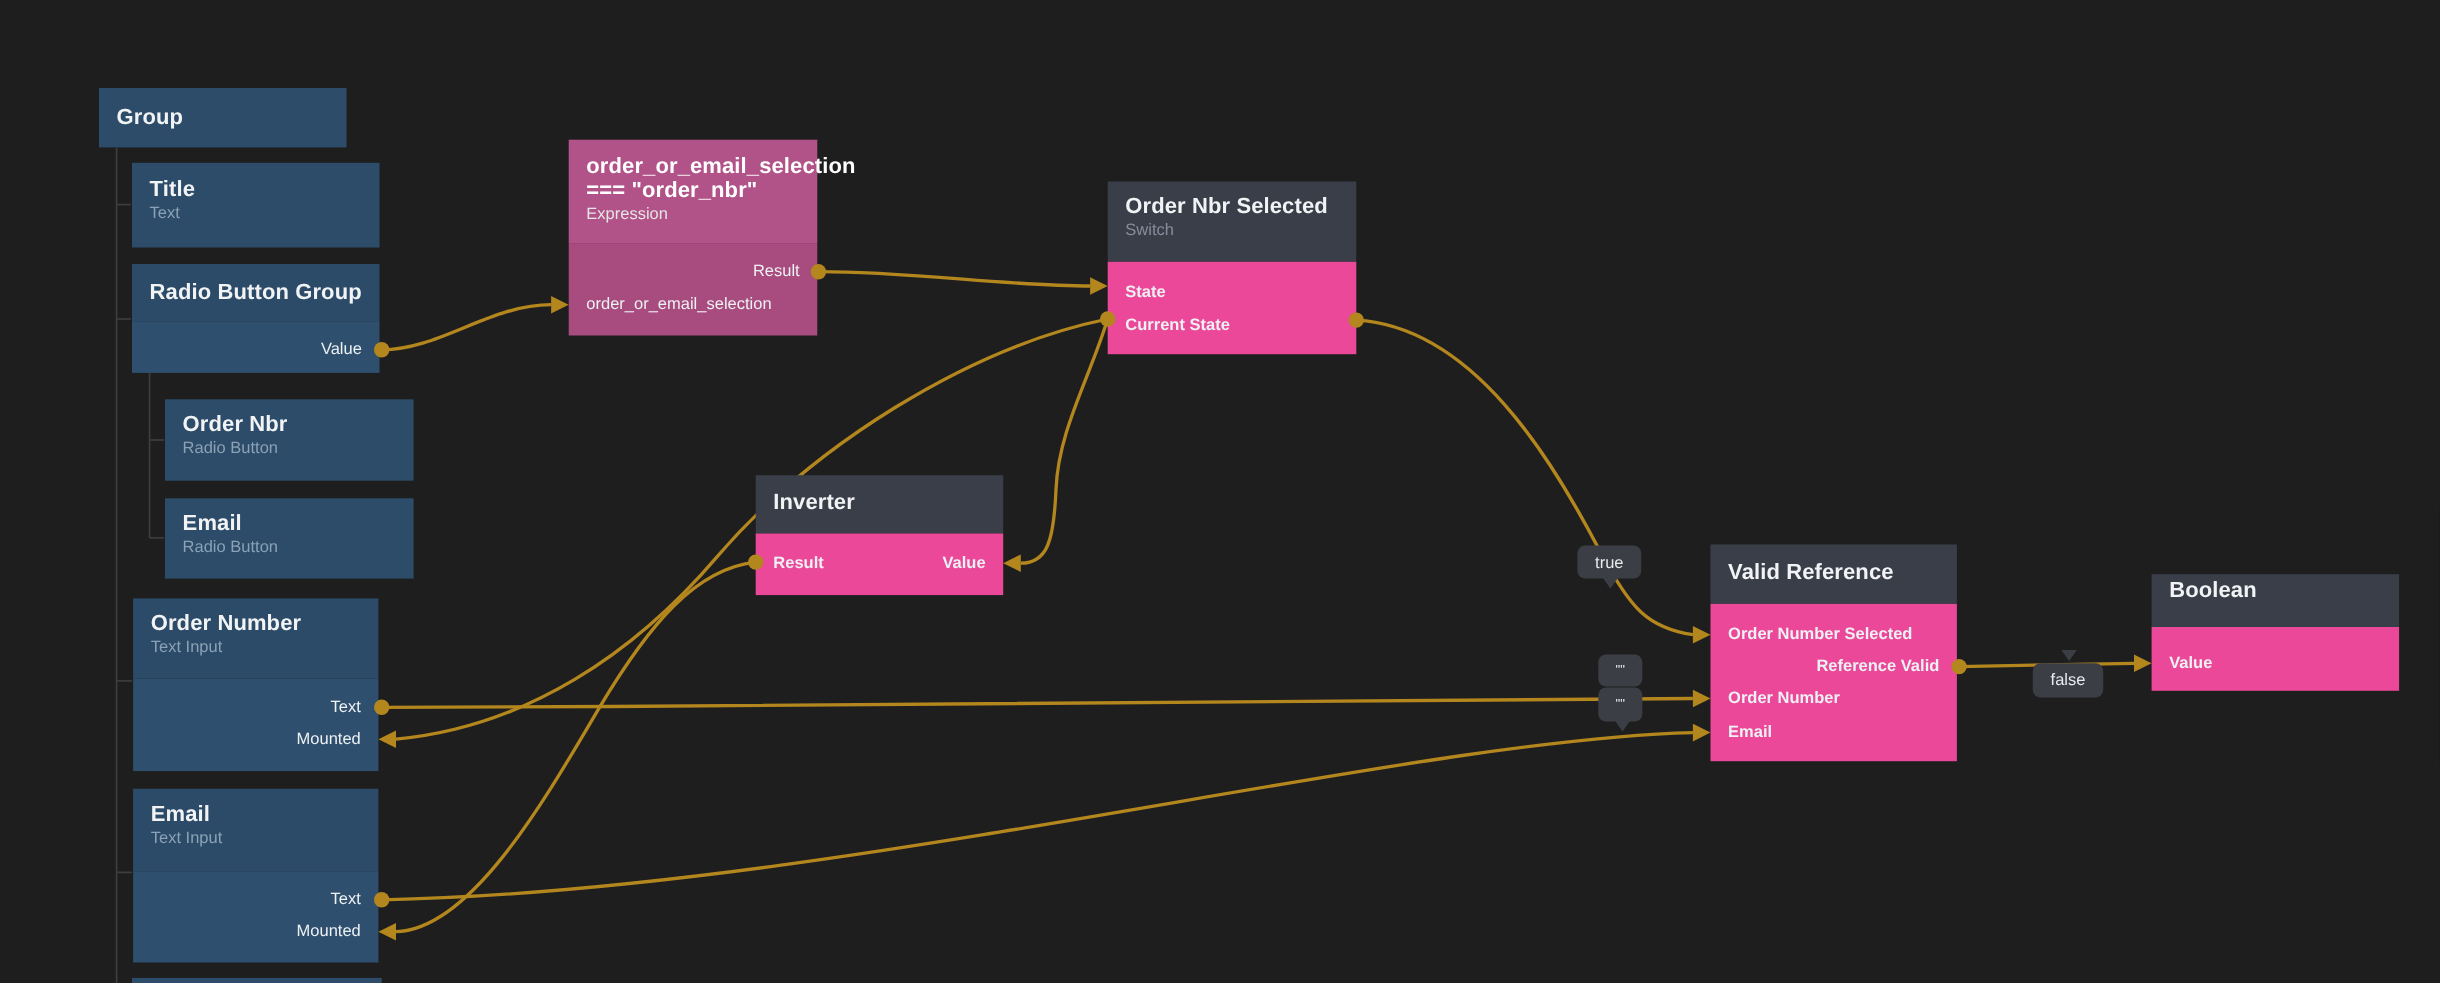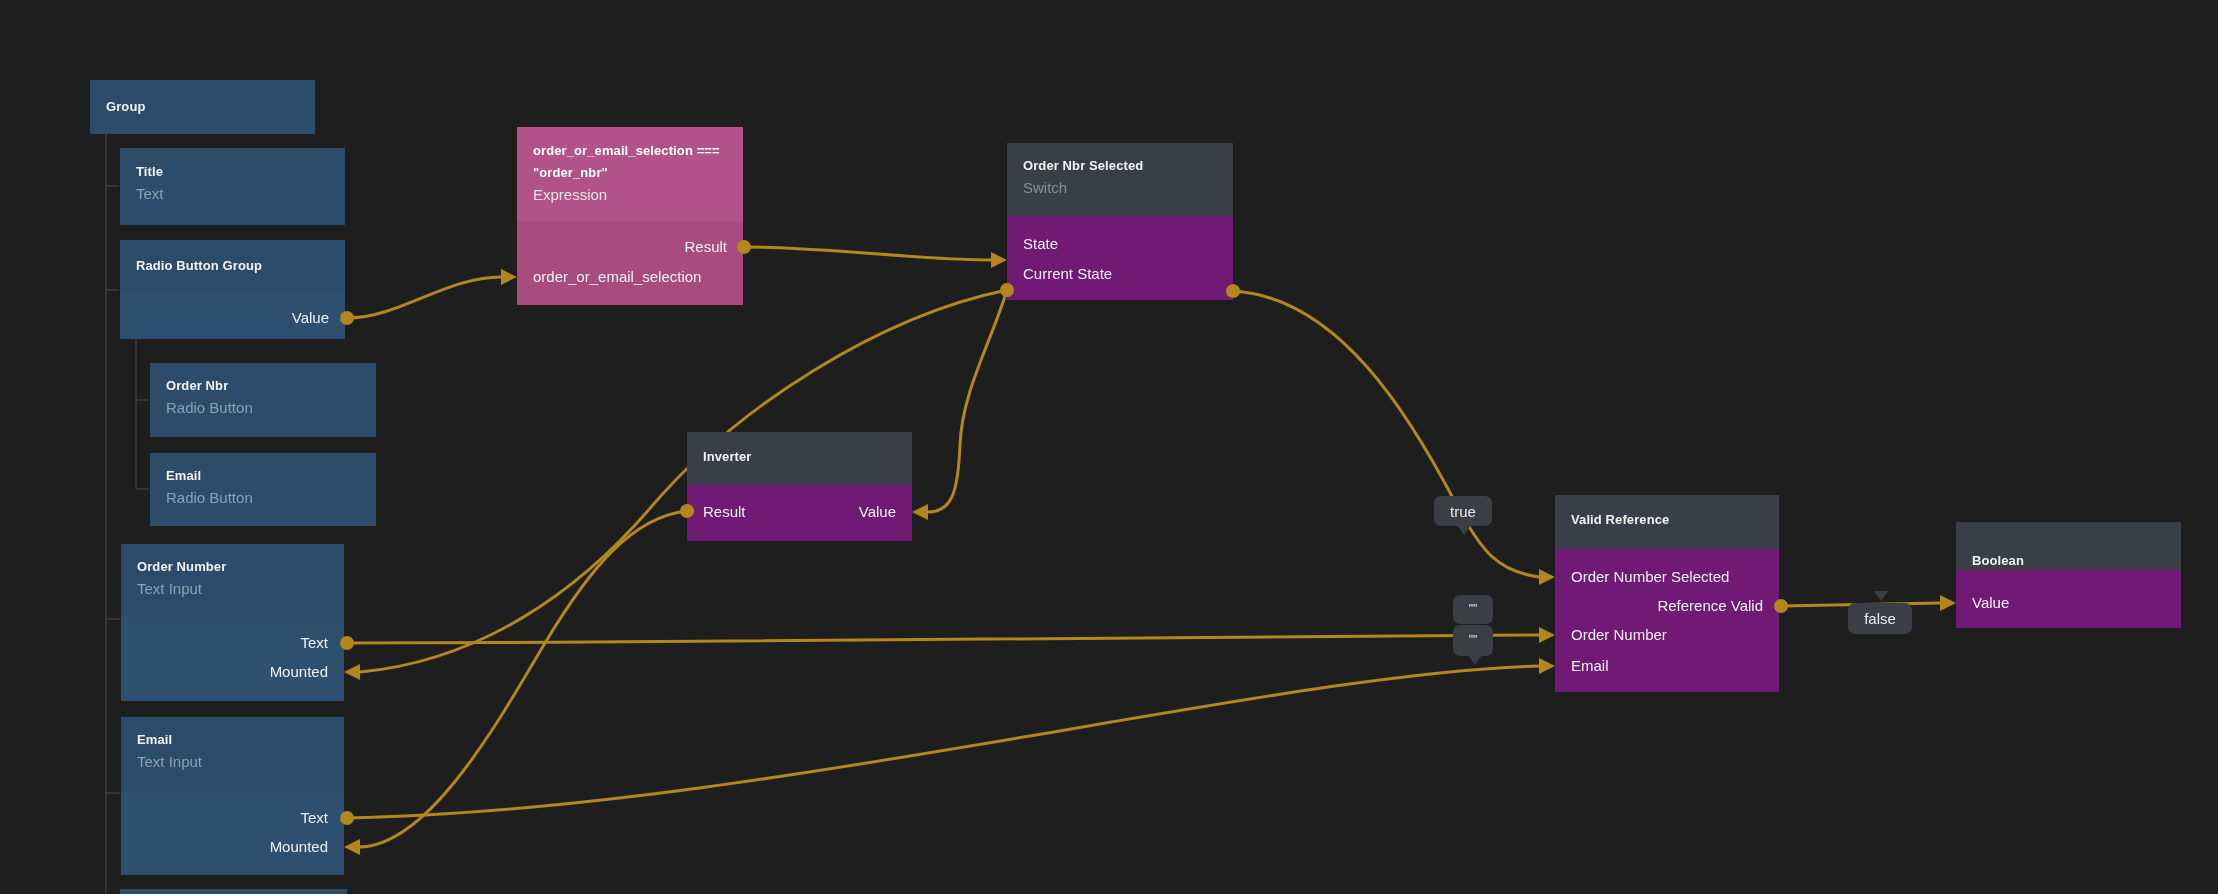--- a/index.html
+++ b/index.html
@@ -9,28 +9,28 @@
     font-family:"Liberation Sans", sans-serif;
     -webkit-font-smoothing:antialiased;
   }
   svg.wire-layer{position:absolute;left:0;top:0;z-index:1;}
   .wire{fill:none;stroke:#b3861e;stroke-width:3px;}
   .tree{fill:none;stroke:#3e3e3e;stroke-width:1.5px;}
 
   .node{position:absolute; z-index:2; box-sizing:border-box; color:#eef1f3;}
   .node .hd{box-sizing:border-box; width:100%;}
   .node .bd{box-sizing:border-box; width:100%; position:relative;}
-  .ttl{font-size:13px; font-weight:700; line-height:22px; color:#f1f3f5; letter-spacing:.1px;}
+  .ttl{font-size:20px; font-weight:700; line-height:22px; color:#f1f3f5; letter-spacing:.1px;}
   .sub{font-size:15px; line-height:21px; color:#8aa2b5; font-weight:400;}
 
   .blue  .hd{background:#2c4b68;}
   .blue  .bd{background:#2e4f6e;}
   .solid-blue{background:#2d4c69;}
   .gray  .hd{background:#393e49;}
-  .gray  .bd{background:#701a75;}
+  .gray  .bd{background:#ec4899;font-weight:bold;}
   .gray  .sub{color:#868d9b;}
   .pink  .hd{background:#b15389;}
   .pink  .bd{background:#a84b7e;}
   .pink  .sub{color:#e5e5e5;}
 
   .hd{padding:12px 16px 0 16px;}
   .port{position:absolute; font-size:15px; line-height:20px; height:20px; color:#eef1f3; white-space:nowrap;}
   .port.l{left:16px;} .port.r{right:16px; text-align:right;}
 
   .dot{position:absolute; z-index:3; width:14px; height:14px; border-radius:50%; background:#b3861e;}
@@ -135,21 +135,21 @@
     <div class="hd" style="height:94px;padding-top:13px;">
       <div class="ttl" style="color:#fff;">order_or_email_selection === "order_nbr"</div>
       <div class="sub">Expression</div>
     </div>
     <div class="bd" style="height:84px;">
       <div class="port r" style="top:16px;">Result</div>
       <div class="port l" style="top:46px;">order_or_email_selection</div>
     </div>
   </div>
 
-  <div class="node gray" style="left:1007px;top:143px;width:226px;height:157px;">
+  <div class="node gray" style="left:1007px;top:165px;width:226px;height:157px;">
     <div class="hd" style="height:73px;padding-top:12px;">
       <div class="ttl">Order Nbr Selected</div>
       <div class="sub">Switch</div>
     </div>
     <div class="bd" style="height:84px;">
       <div class="port l" style="top:18px;">State</div>
       <div class="port l" style="top:48px;">Current State</div>
     </div>
   </div>
 
@@ -169,21 +169,21 @@
     </div>
     <div class="bd" style="height:143px;">
       <div class="port l" style="top:18px;">Order Number Selected</div>
       <div class="port r" style="top:47px;">Reference Valid</div>
       <div class="port l" style="top:76px;">Order Number</div>
       <div class="port l" style="top:107px;">Email</div>
     </div>
   </div>
 
   <div class="node gray" style="left:1956px;top:522px;width:225px;height:106px;">
-    <div class="hd" style="height:48px;padding-top:28px;">
+    <div class="hd" style="height:48px;padding-top:4px;">
       <div class="ttl">Boolean</div>
     </div>
     <div class="bd" style="height:58px;">
       <div class="port l" style="top:23px;">Value</div>
     </div>
   </div>
 
   <div class="dot" style="left:340px;top:311px;"></div>
   <div class="dot" style="left:737px;top:240px;"></div>
   <div class="dot" style="left:1000px;top:283px;"></div>

